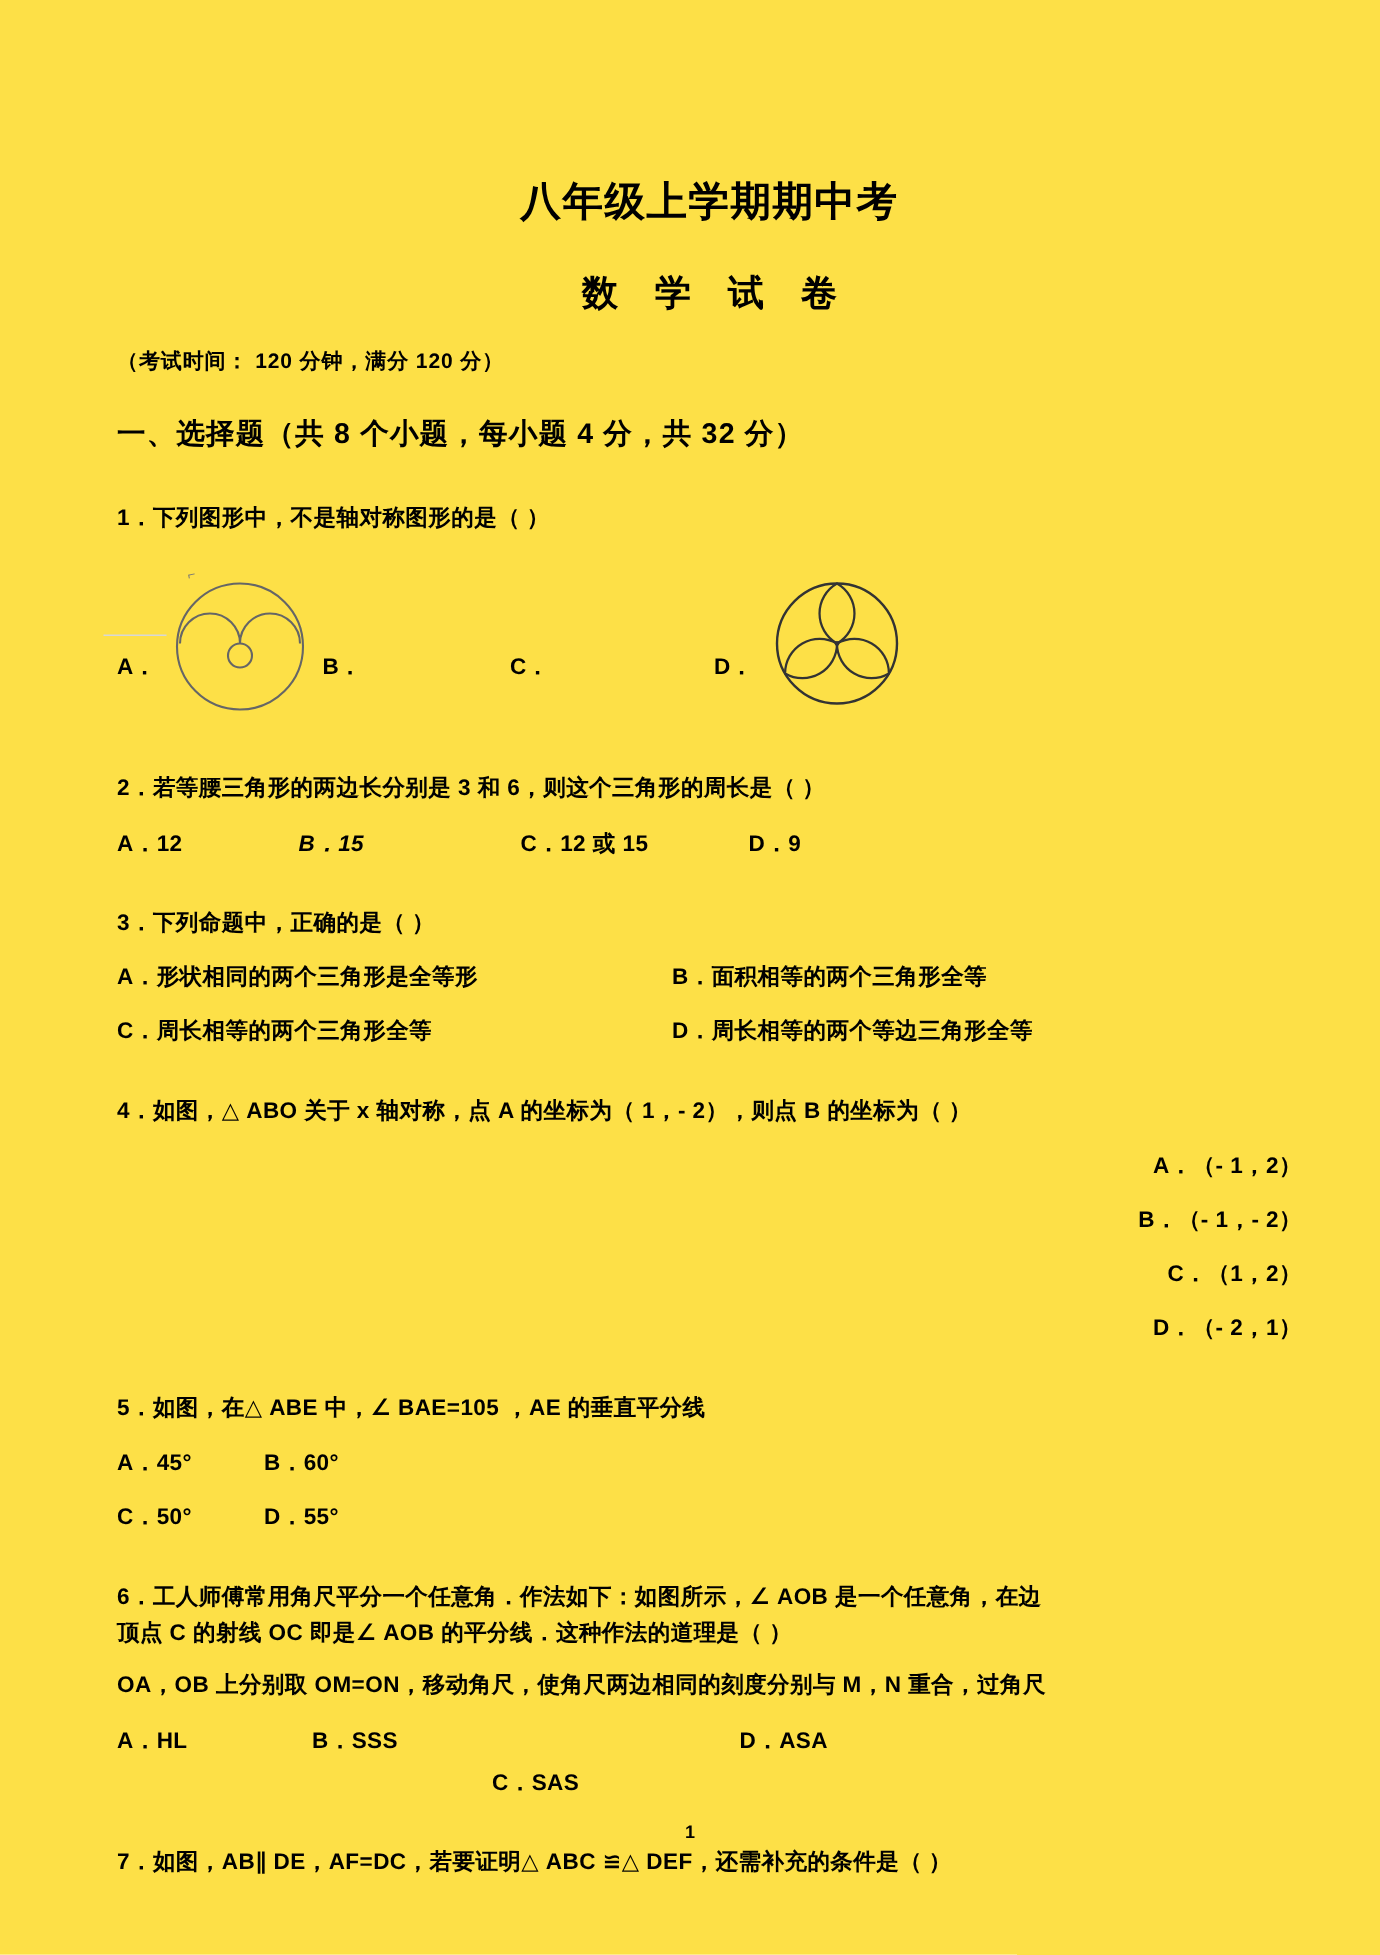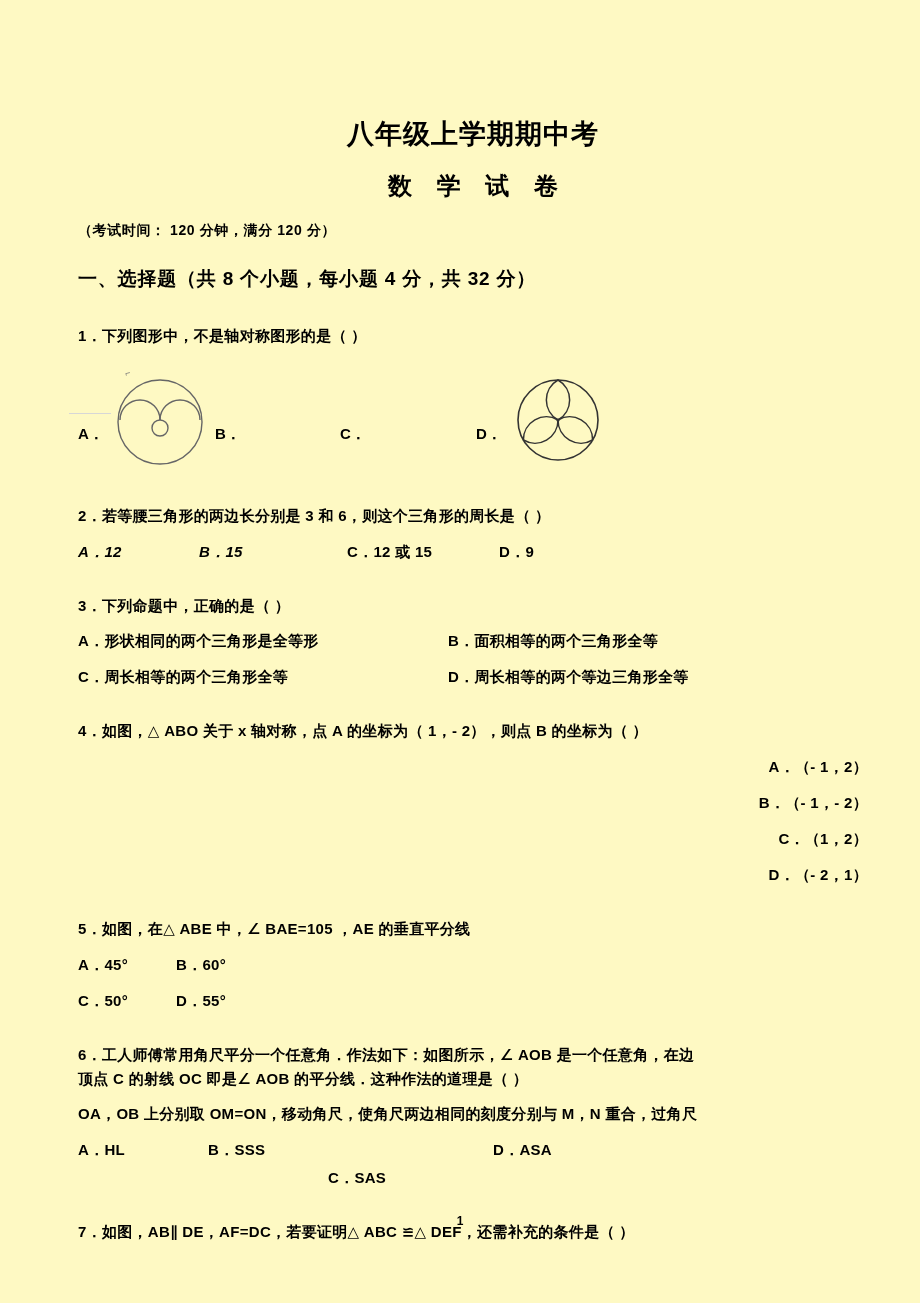--- a/index.html
+++ b/index.html
@@ -13,21 +13,21 @@
     position: relative;
     font-family: "Liberation Sans", "DejaVu Sans", sans-serif;
     color: #000000;
     overflow: hidden;
   }
   .page {
     position: absolute;
     left: 0; top: 0;
     width: 920px;
     height: 1303px;
-    background: #fef9c3;
+    background: #fde047;
   }
   .content {
     position: absolute;
     left: 78px;
     top: 0;
     width: 790px;
   }
 
   
   .doc-title {
@@ -36,21 +36,21 @@
     font-weight: bold;
     letter-spacing: 1px;
     margin-top: 118px;
     line-height: 1.2;
   }
   .doc-subtitle {
     text-align: center;
     font-size: 24px;
     font-weight: bold;
     letter-spacing: 9px;
-    margin-top: 22px;
+    margin-top: 32px;
     line-height: 1.2;
     padding-left: 9px;
   }
   .exam-info {
     text-align: left;
     font-size: 14px;
     font-weight: bold;
     margin-top: 21px;
     letter-spacing: 0.6px;
   }
@@ -78,21 +78,21 @@
     font-size: 15px;
     font-weight: bold;
     margin-top: 17px;
     letter-spacing: 0.3px;
   }
   .opt-row .opt {
     display: inline-block;
     vertical-align: top;
   }
   
-  .cols-q2 .opt:nth-child(1) { width: 121px; font-style: italic; }
+  .cols-q2 .opt:nth-child(1) { width: 121px; }
   .cols-q2 .opt:nth-child(2) { width: 148px; font-style: italic; }
   .cols-q2 .opt:nth-child(3) { width: 152px; }
 
   .cols-q6 .opt:nth-child(1) { width: 130px; }
   .cols-q6 .opt:nth-child(2) { width: 120px; }
   .cols-q6 .opt:nth-child(3) { width: 165px; margin-top: 28px; }
 
   .cols-2up .opt:nth-child(1) { width: 370px; }
 
   .cols-q5 .opt:nth-child(1) { width: 98px; }

